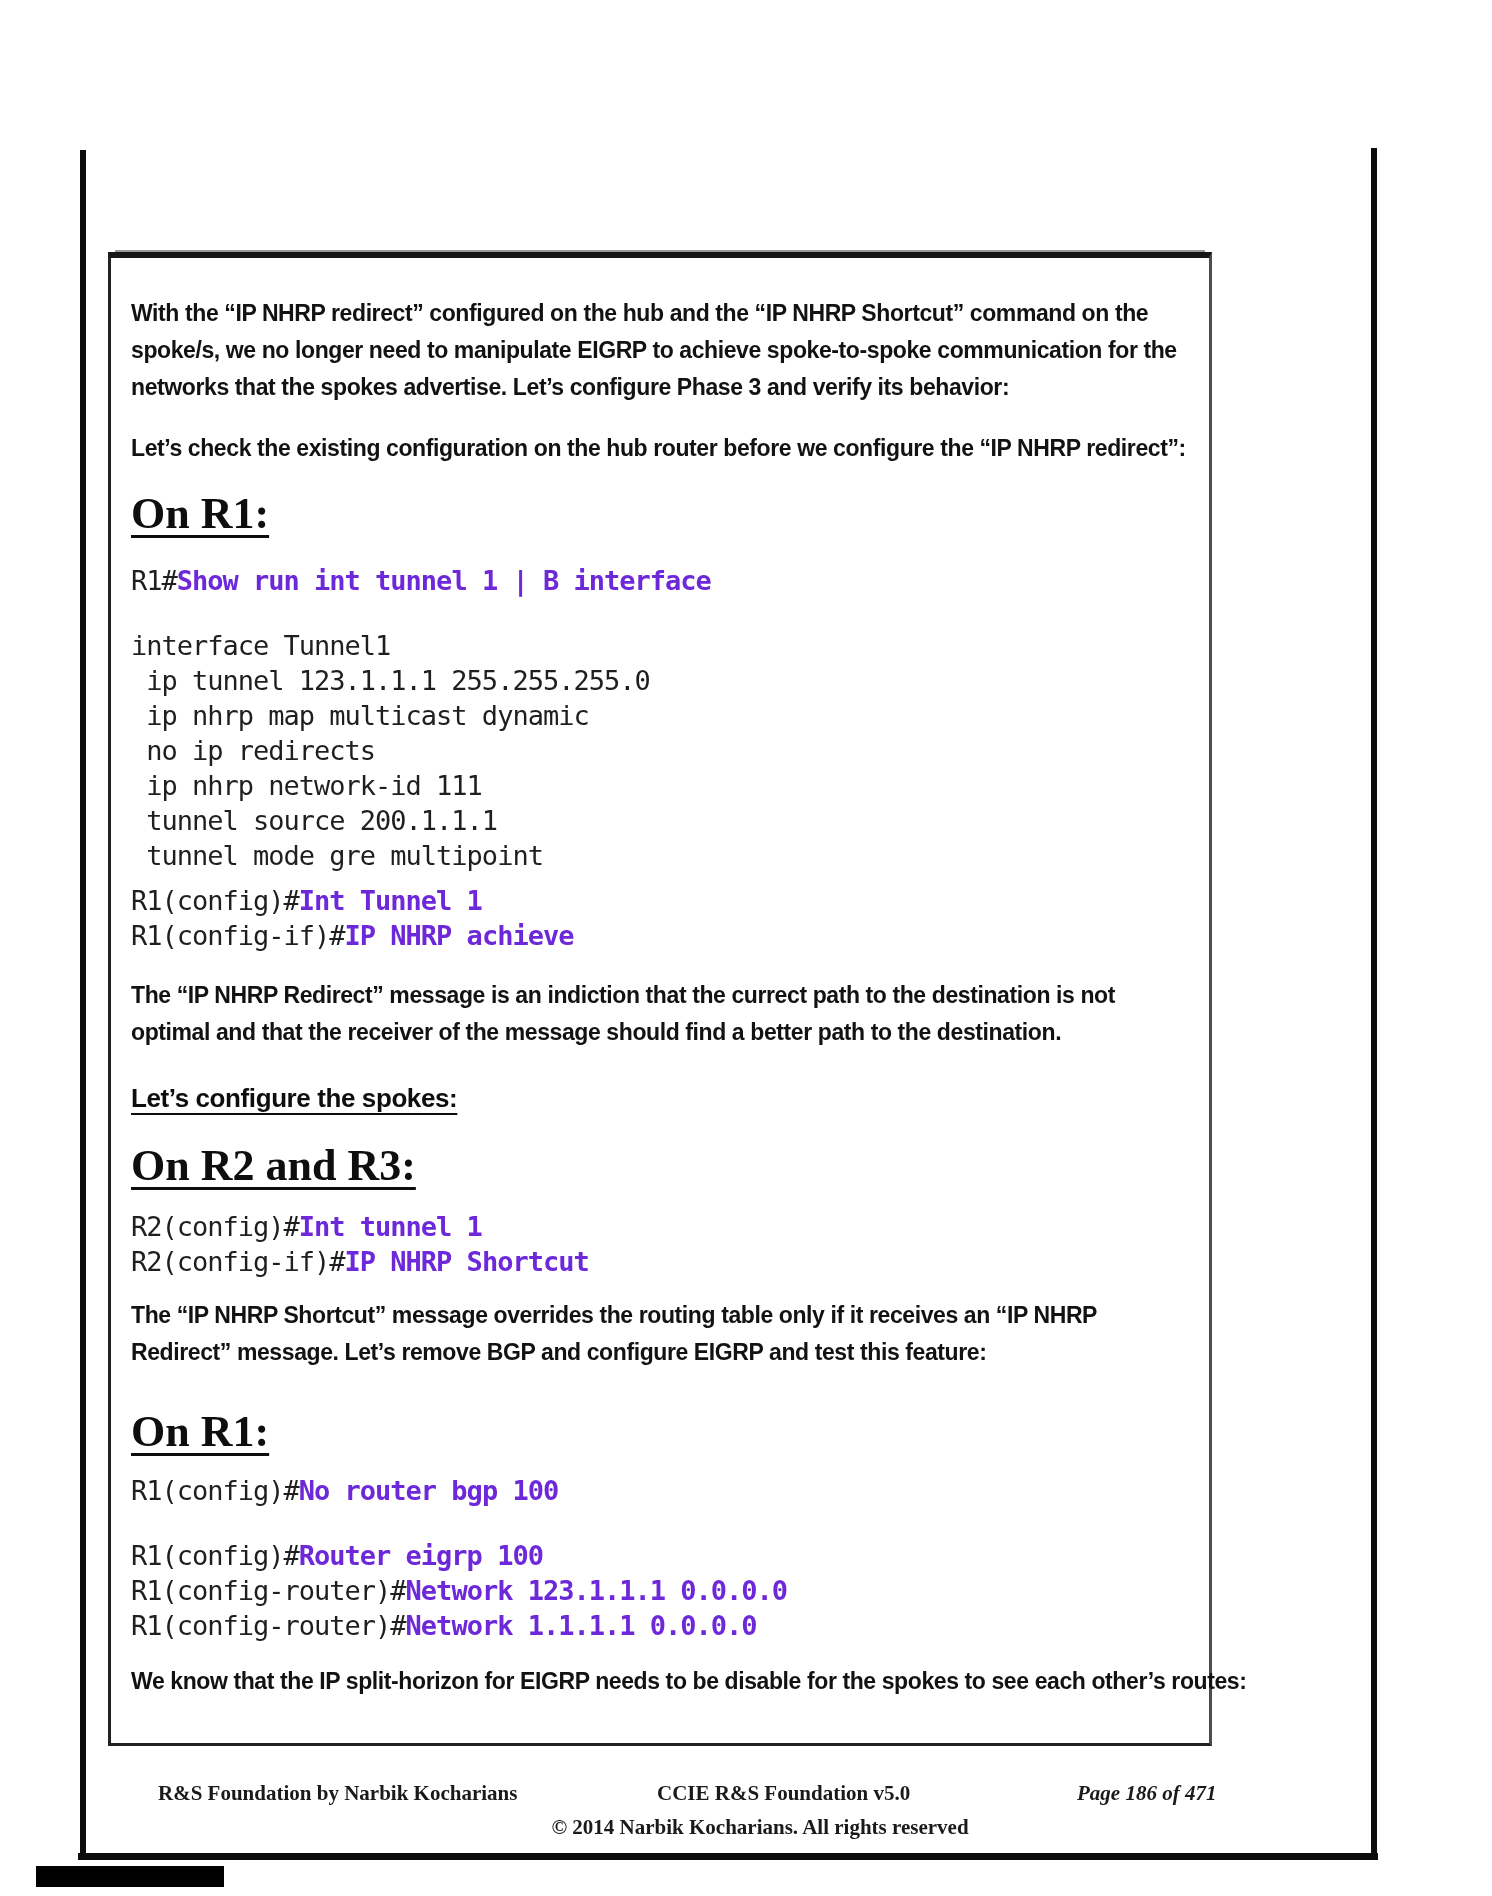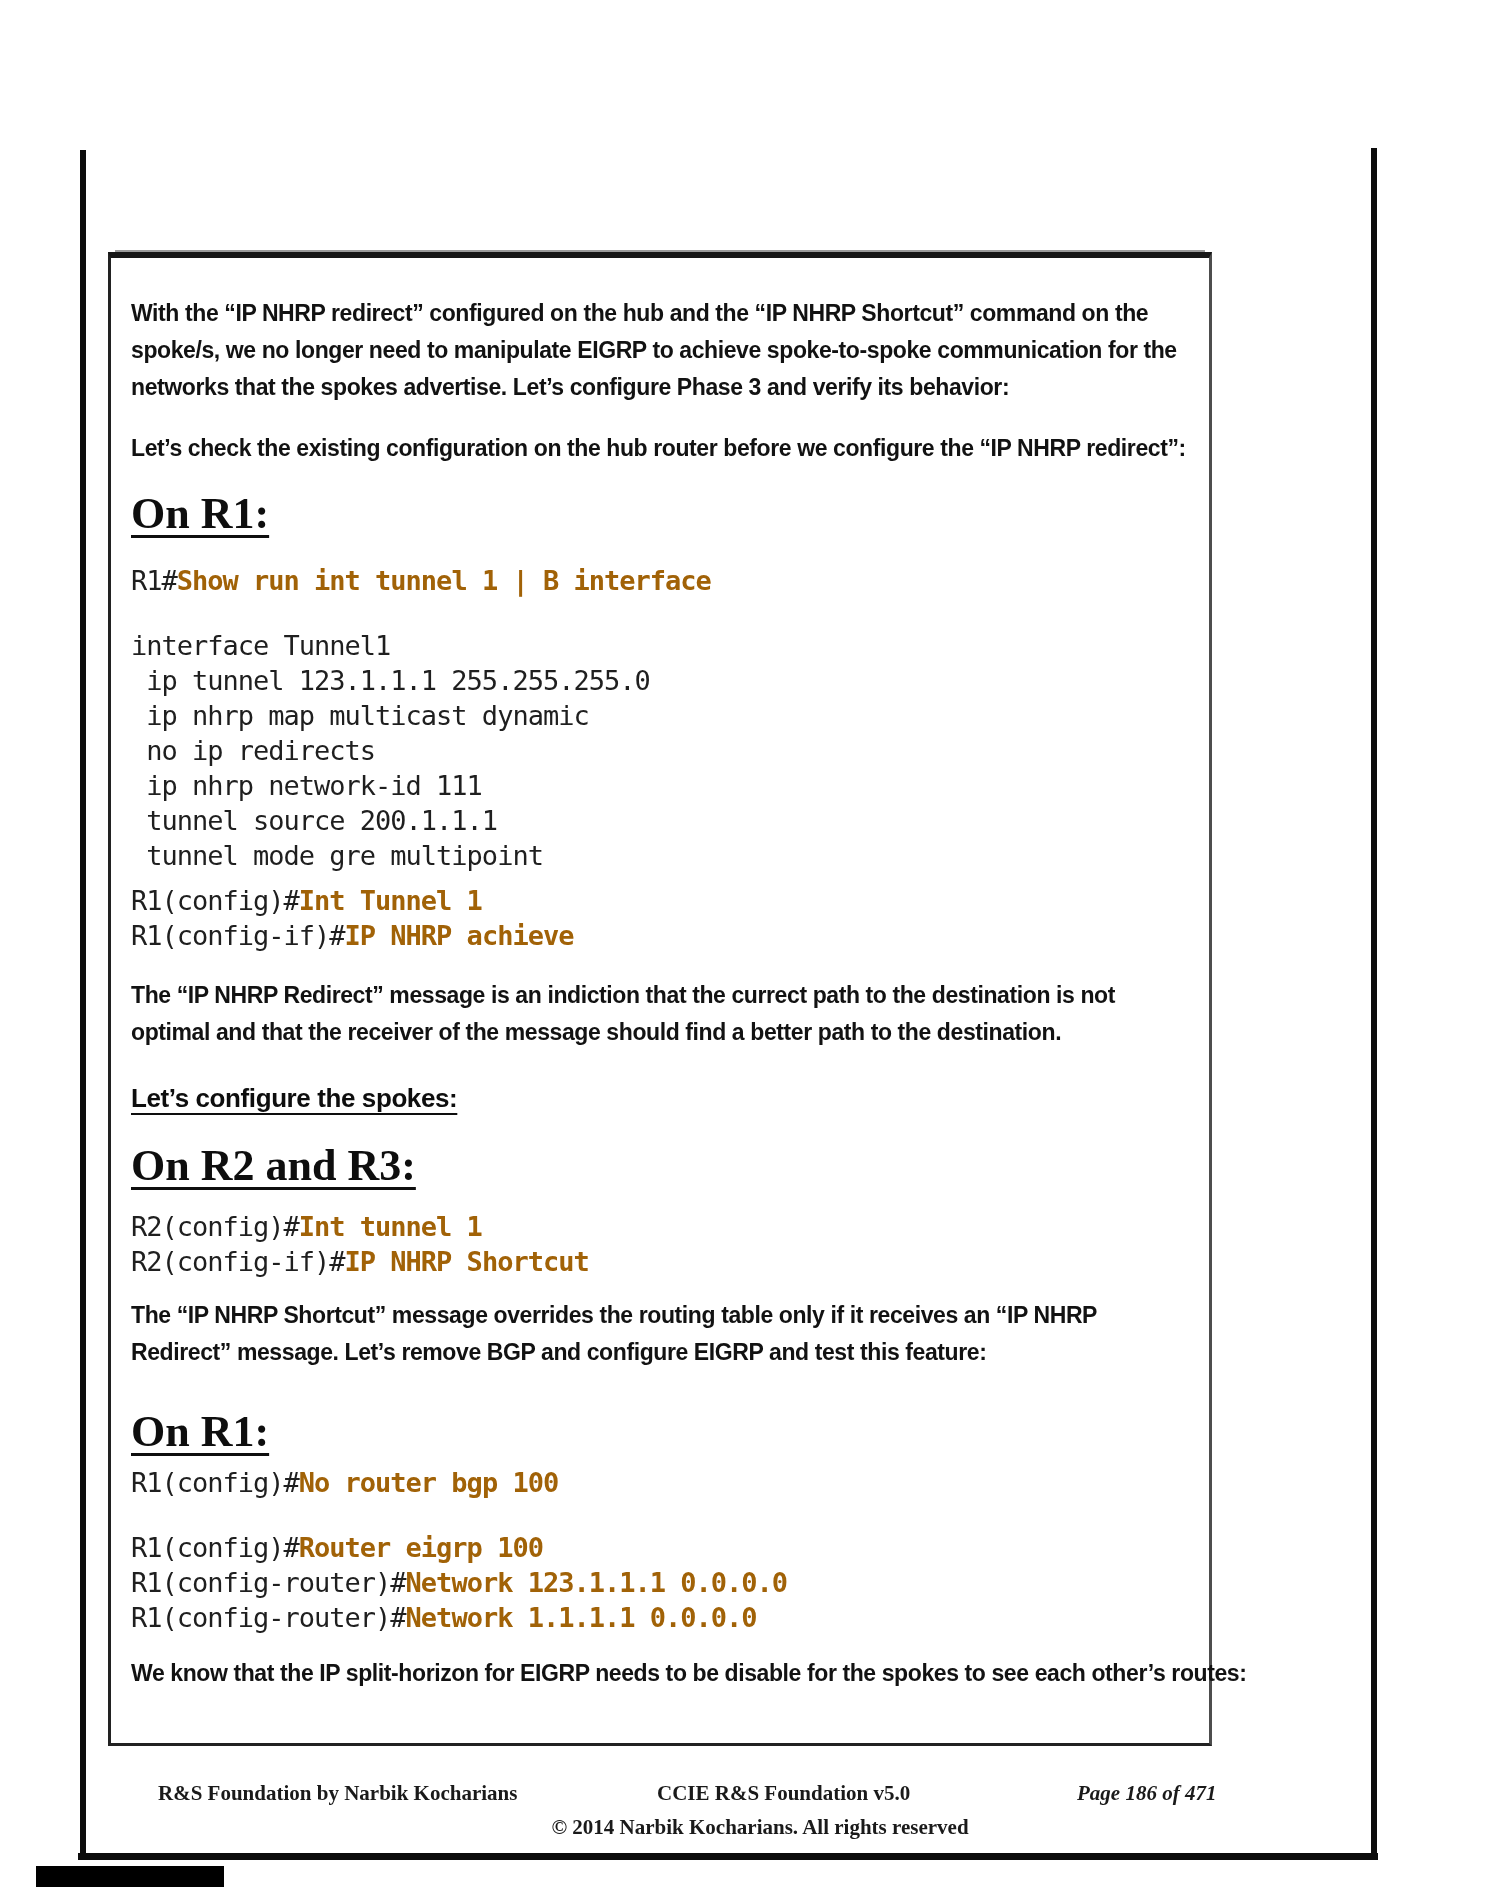--- a/index.html
+++ b/index.html
@@ -64,35 +64,35 @@
 
   .code { font-family:"DejaVu Sans Mono", monospace; }
   .code-line {
     font-family:"DejaVu Sans Mono", monospace;
     font-size:27px;
     line-height:35px;
     letter-spacing:-1px;
     white-space:pre;
     color:#1f1f1f;
   }
-  .code-line .cmd { font-weight:bold; color:#a16207; }
+  .code-line .cmd { font-weight:bold; color:#6d28d9; }
 
   
   .m-check   { margin-top:24px; }
   .m-h1a     { margin-top:26px; }
   .m-showrun { margin-top:28px; }
   .m-tunnel  { margin-top:30px; }
   .m-redir   { margin-top:10px; }
   .m-redirp  { margin-top:24px; }
   .m-spokes  { margin-top:28px; }
   .m-r2r3    { margin-top:28px; }
   .m-r2code  { margin-top:22px; }
   .m-shortp  { margin-top:18px; }
   .m-h1b     { margin-top:40px; }
-  .m-bgp     { margin-top:12px; }
+  .m-bgp     { margin-top:20px; }
   .m-eigrp   { margin-top:30px; }
   .m-final   { margin-top:20px; }
 
   
   .footer-text {
     position:absolute;
     font-family:"Liberation Serif", serif;
     font-weight:bold;
     font-size:21px;
     line-height:28px;

